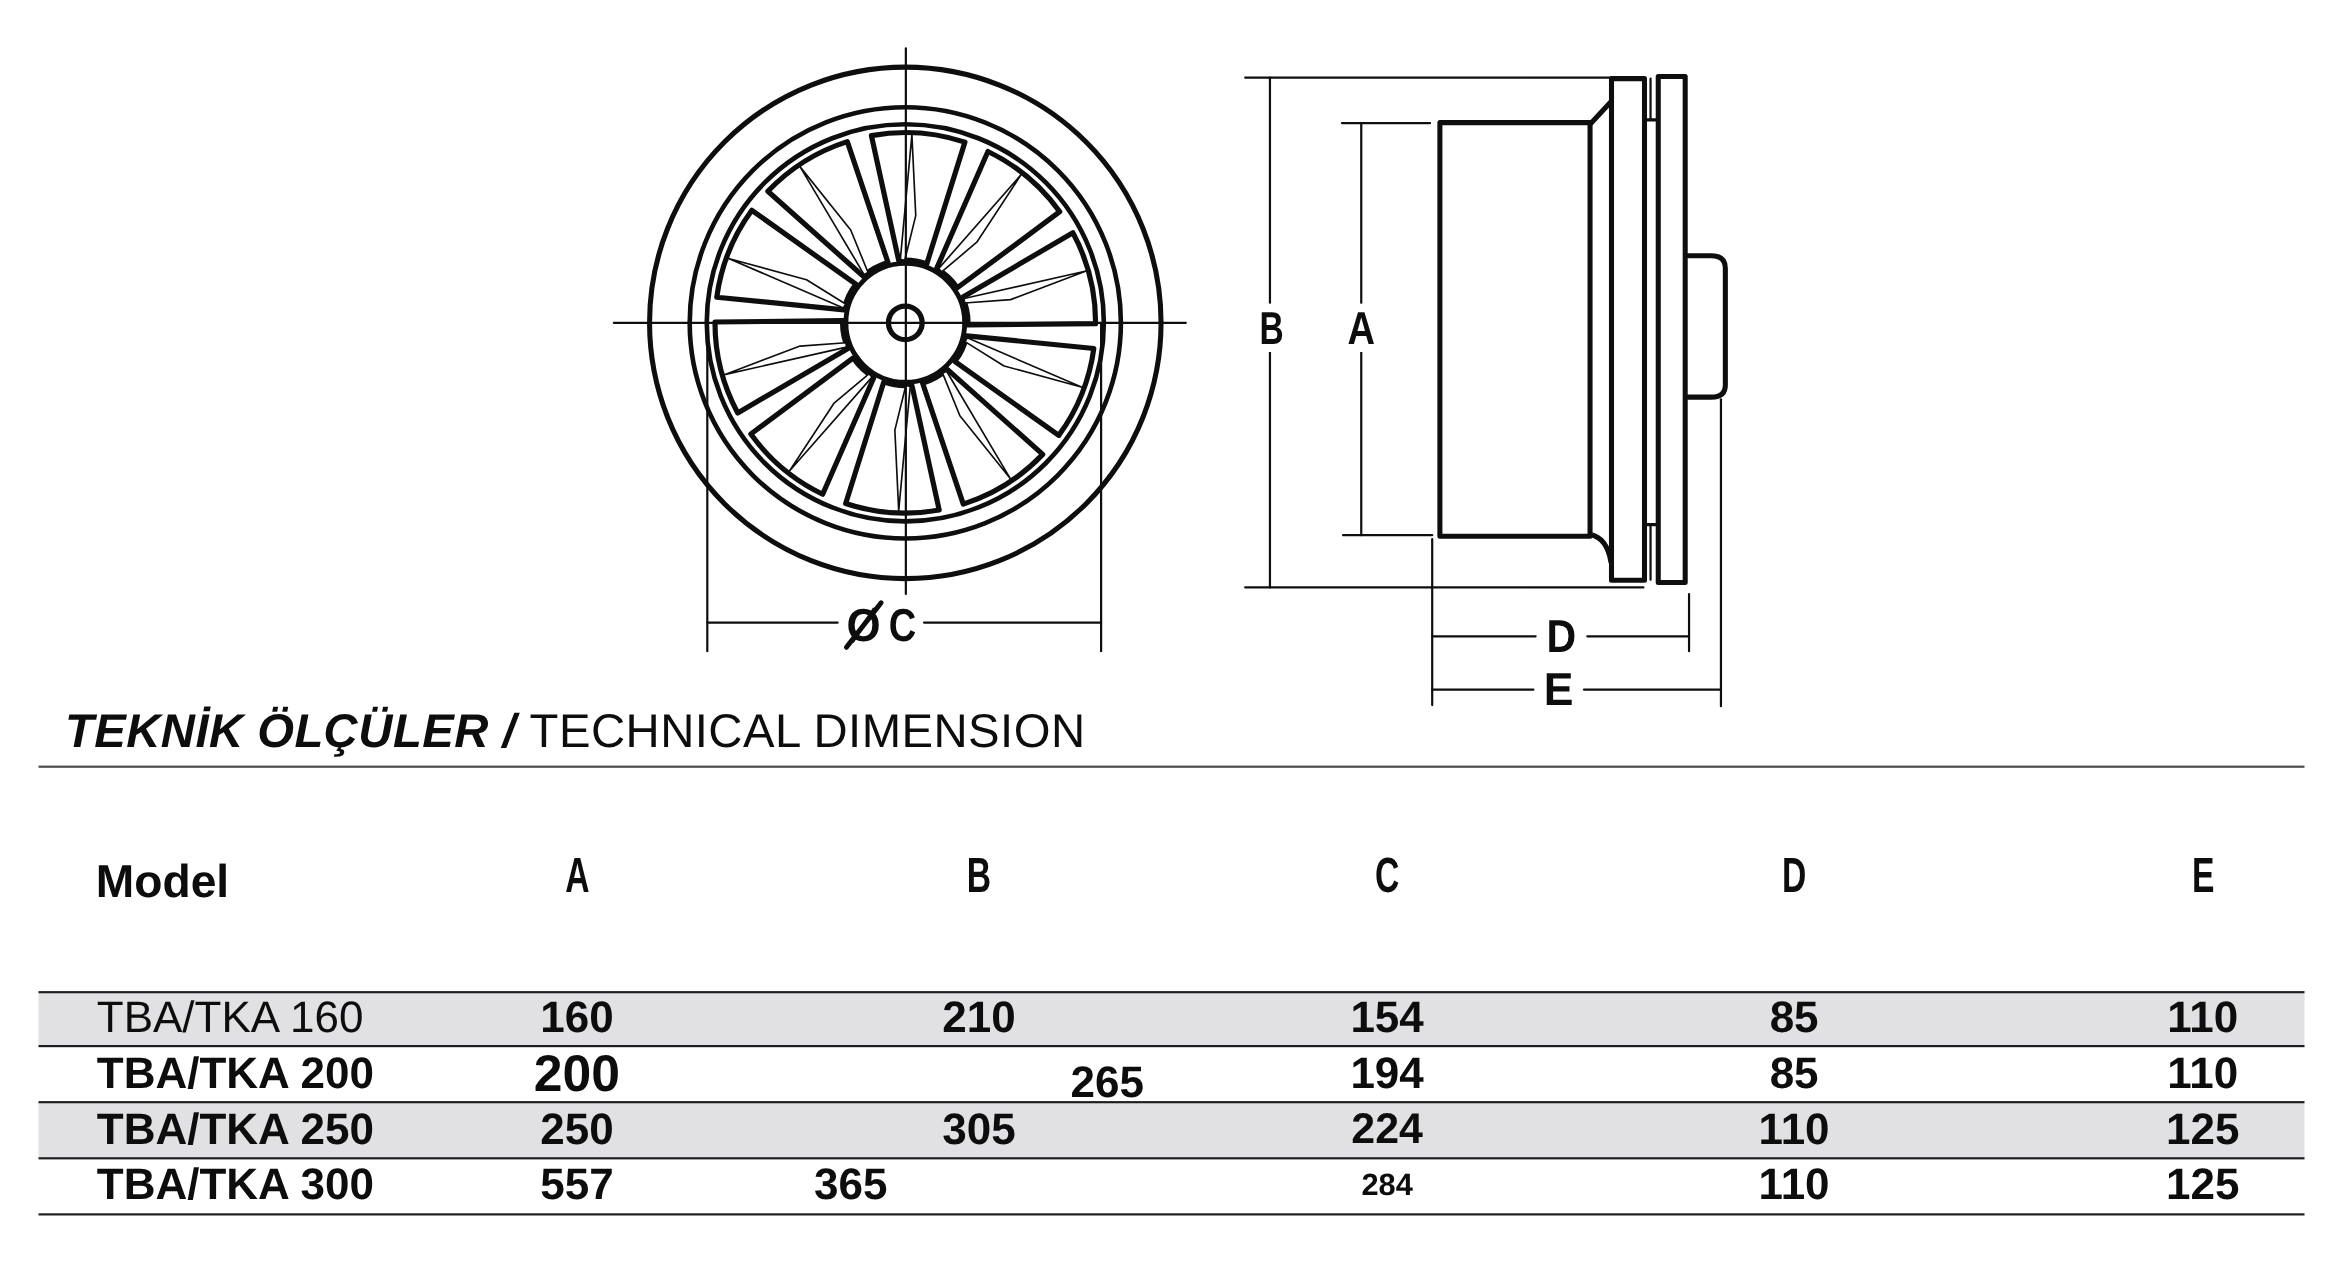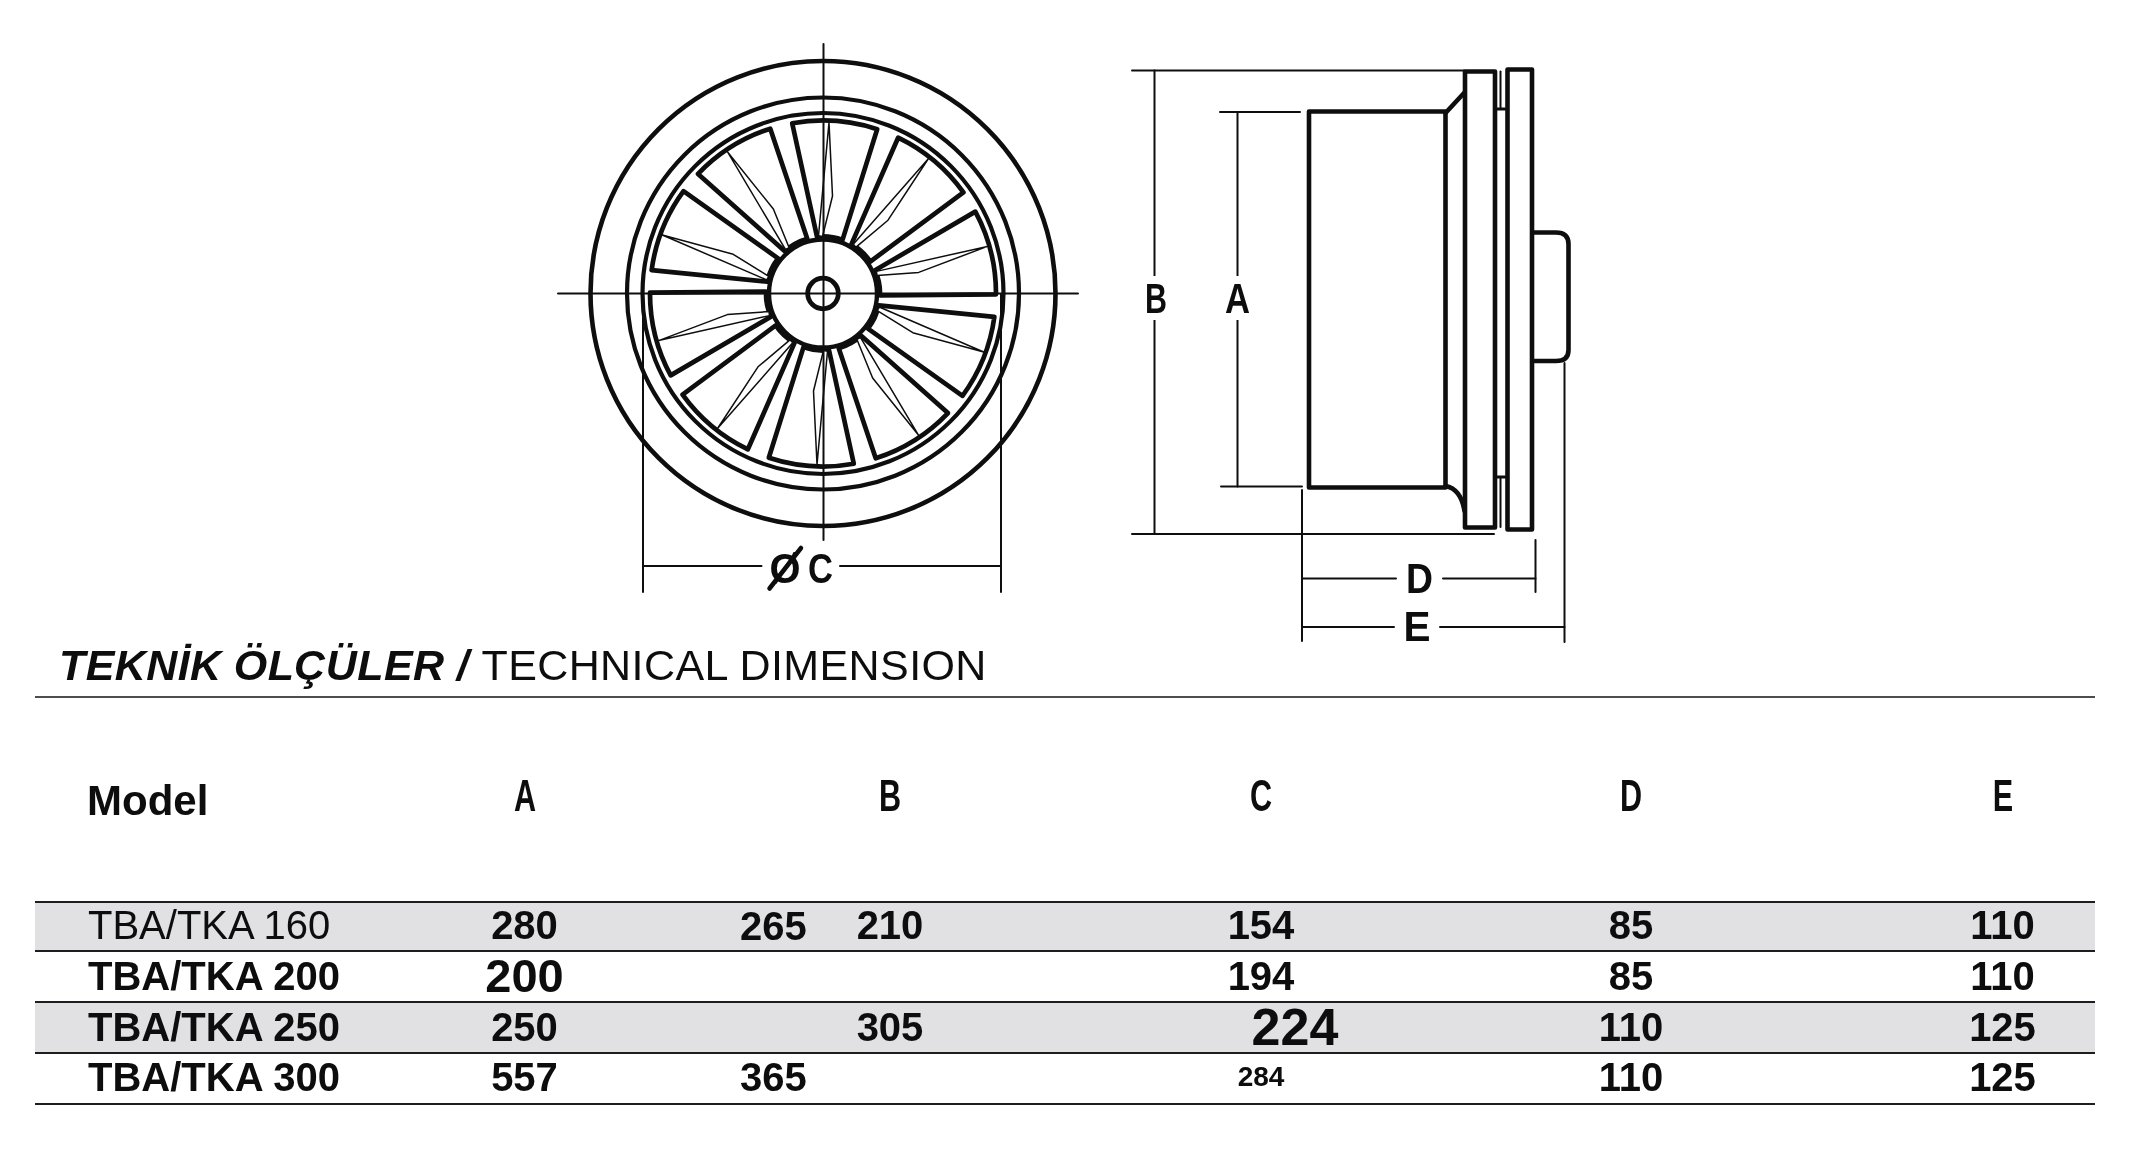--- a/index.html
+++ b/index.html
@@ -105,34 +105,34 @@
 <div style="position:absolute;left:35px;top:1000.5px;width:2060px;height:2.2px;background:#1e1e1e"></div>
 <div style="position:absolute;left:35px;top:1051.5px;width:2060px;height:2.2px;background:#1e1e1e"></div>
 <div style="position:absolute;left:35px;top:1102.5px;width:2060px;height:2.2px;background:#1e1e1e"></div>
 <div style="position:absolute;left:87px;top:780px;font-weight:bold;font-size:42px;line-height:42px">Model</div>
 <div style="position:absolute;left:524.5px;top:773px;font-weight:bold;font-size:45px;line-height:45px;transform:translateX(-50%) scaleX(0.68)">A</div>
 <div style="position:absolute;left:890px;top:773px;font-weight:bold;font-size:45px;line-height:45px;transform:translateX(-50%) scaleX(0.68)">B</div>
 <div style="position:absolute;left:1261px;top:773px;font-weight:bold;font-size:45px;line-height:45px;transform:translateX(-50%) scaleX(0.68)">C</div>
 <div style="position:absolute;left:1631px;top:773px;font-weight:bold;font-size:45px;line-height:45px;transform:translateX(-50%) scaleX(0.68)">D</div>
 <div style="position:absolute;left:2002.5px;top:773px;font-weight:bold;font-size:45px;line-height:45px;transform:translateX(-50%) scaleX(0.68)">E</div>
 <div style="position:absolute;left:88px;top:905px;font-weight:normal;font-size:40px;line-height:40px">TBA/TKA 160</div>
-<div style="position:absolute;left:374.5px;top:905px;width:300px;text-align:center;font-weight:bold;font-size:40px;line-height:40px">280</div>
+<div style="position:absolute;left:374.5px;top:905px;width:300px;text-align:center;font-weight:bold;font-size:40px;line-height:40px">160</div>
 <div style="position:absolute;left:740px;top:905px;width:300px;text-align:center;font-weight:bold;font-size:40px;line-height:40px">210</div>
 <div style="position:absolute;left:1111px;top:905px;width:300px;text-align:center;font-weight:bold;font-size:40px;line-height:40px">154</div>
 <div style="position:absolute;left:1481px;top:905px;width:300px;text-align:center;font-weight:bold;font-size:40px;line-height:40px">85</div>
 <div style="position:absolute;left:1852.5px;top:905px;width:300px;text-align:center;font-weight:bold;font-size:40px;line-height:40px">110</div>
 <div style="position:absolute;left:88px;top:955.5px;font-weight:bold;font-size:40px;line-height:40px">TBA/TKA 200</div>
 <div style="position:absolute;left:374.5px;top:955.5px;width:300px;text-align:center;font-weight:bold;font-size:47px;line-height:40px">200</div>
-<div style="position:absolute;left:740px;top:906px;width:300px;text-align:left;font-weight:bold;font-size:40px;line-height:40px">265</div>
+<div style="position:absolute;left:740px;top:964px;width:300px;text-align:right;font-weight:bold;font-size:40px;line-height:40px">265</div>
 <div style="position:absolute;left:1111px;top:955.5px;width:300px;text-align:center;font-weight:bold;font-size:40px;line-height:40px">194</div>
 <div style="position:absolute;left:1481px;top:955.5px;width:300px;text-align:center;font-weight:bold;font-size:40px;line-height:40px">85</div>
 <div style="position:absolute;left:1852.5px;top:955.5px;width:300px;text-align:center;font-weight:bold;font-size:40px;line-height:40px">110</div>
 <div style="position:absolute;left:88px;top:1006.5px;font-weight:bold;font-size:40px;line-height:40px">TBA/TKA 250</div>
 <div style="position:absolute;left:374.5px;top:1006.5px;width:300px;text-align:center;font-weight:bold;font-size:40px;line-height:40px">250</div>
 <div style="position:absolute;left:740px;top:1006.5px;width:300px;text-align:center;font-weight:bold;font-size:40px;line-height:40px">305</div>
-<div style="position:absolute;left:1145px;top:1006.5px;width:300px;text-align:center;font-weight:bold;font-size:52px;line-height:40px">224</div>
+<div style="position:absolute;left:1111px;top:1006.5px;width:300px;text-align:center;font-weight:bold;font-size:39px;line-height:40px">224</div>
 <div style="position:absolute;left:1481px;top:1006.5px;width:300px;text-align:center;font-weight:bold;font-size:40px;line-height:40px">110</div>
 <div style="position:absolute;left:1852.5px;top:1006.5px;width:300px;text-align:center;font-weight:bold;font-size:40px;line-height:40px">125</div>
 <div style="position:absolute;left:88px;top:1057px;font-weight:bold;font-size:40px;line-height:40px">TBA/TKA 300</div>
 <div style="position:absolute;left:374.5px;top:1057px;width:300px;text-align:center;font-weight:bold;font-size:40px;line-height:40px">557</div>
 <div style="position:absolute;left:740px;top:1057px;width:300px;text-align:left;font-weight:bold;font-size:40px;line-height:40px">365</div>
 <div style="position:absolute;left:1111px;top:1057px;width:300px;text-align:center;font-weight:bold;font-size:28px;line-height:40px">284</div>
 <div style="position:absolute;left:1481px;top:1057px;width:300px;text-align:center;font-weight:bold;font-size:40px;line-height:40px">110</div>
 <div style="position:absolute;left:1852.5px;top:1057px;width:300px;text-align:center;font-weight:bold;font-size:40px;line-height:40px">125</div>
 </body></html>

